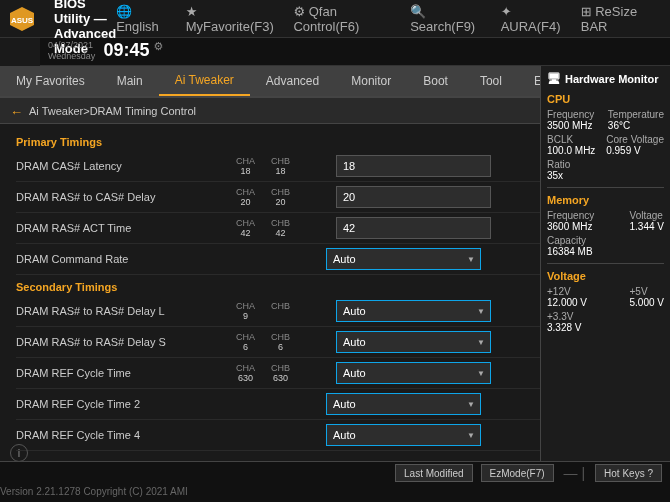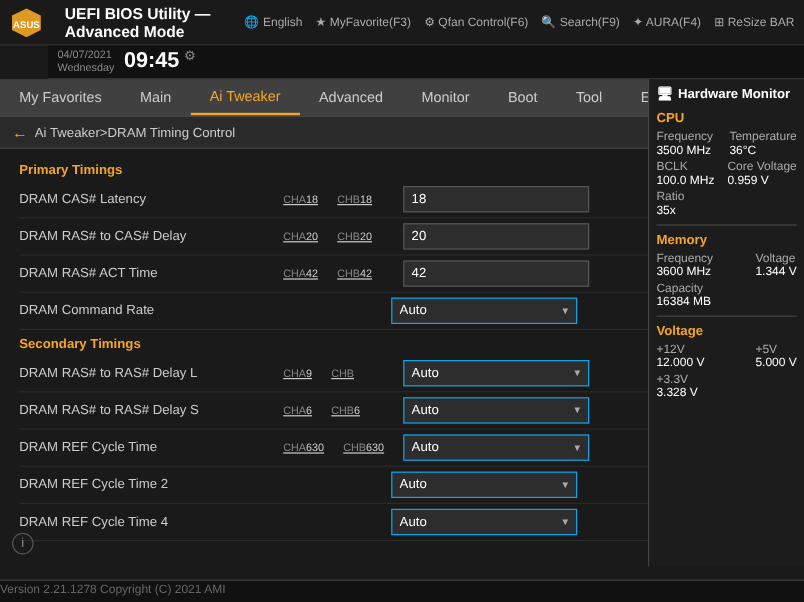--- a/index.html
+++ b/index.html
@@ -34,21 +34,21 @@
     }
     .header-title {
       color: #fff;
       font-size: 13px;
       font-weight: bold;
       flex: 1;
     }
     .header-info {
       display: flex;
       gap: 11px;
-      font-size: 10px;
+      font-size: 13px;
       color: #aaa;
     }
     .header-info span {
       display: flex;
       align-items: center;
       gap: 2px;
     }
 
     
     .datetime-bar {
@@ -198,24 +198,23 @@
     }
     .channel-info {
       display: flex;
       gap: 16px;
       margin-right: 10px;
       width: 90px;
       flex-shrink: 0;
     }
     .channel-col {
       display: flex;
-      flex-direction: row;
+      flex-direction: column;
       align-items: center;
       font-size: 9px;
-      text-decoration: underline;
     }
     .channel-col .ch-label {
       color: #888;
     }
     .channel-col .ch-value {
       color: #ccc;
     }
     .setting-control {
       flex: 1;
     }
@@ -595,14 +594,20 @@
         <div class="hw-label">+3.3V</div>
         <div class="hw-value">3.328 V</div>
       </div>
     </div>
   </div>
 </div>
 
 <div class="info-icon">i</div>
 
 <div class="footer">
+  <div class="footer-top">
+    <button class="footer-btn">Last Modified</button>
+    <button class="footer-btn">EzMode(F7)</button>
+    <span style="color:#555;font-size:14px;padding:0 2px">— |</span>
+    <button class="footer-btn">Hot Keys  ?</button>
+  </div>
   <div class="footer-version">Version 2.21.1278 Copyright (C) 2021 AMI</div>
 </div>
 
 </body></html>

